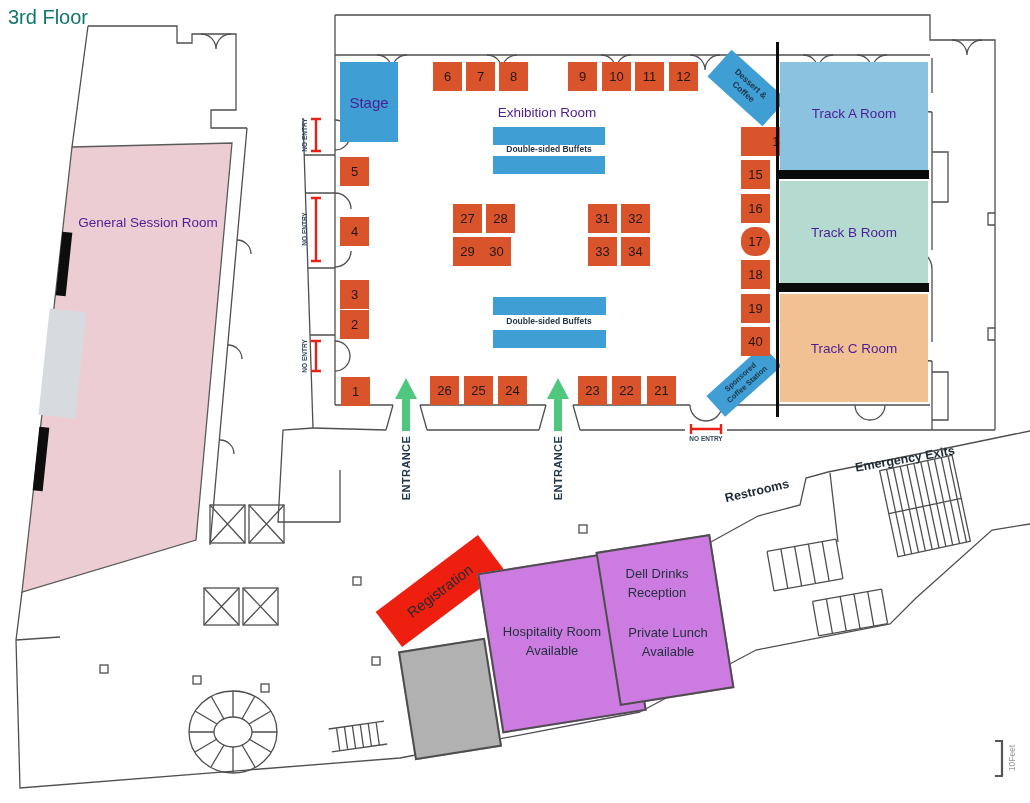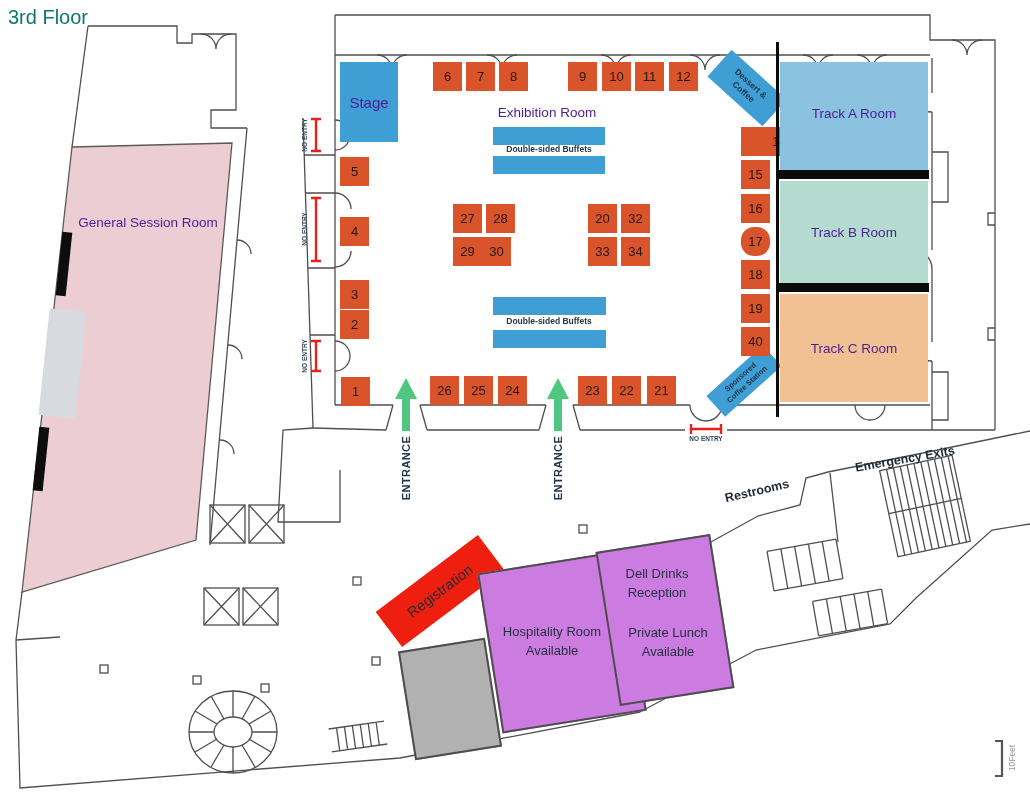--- a/index.html
+++ b/index.html
@@ -172,21 +172,21 @@
   <div class="booth" style="left:430px;top:376px;">26</div>
   <div class="booth" style="left:464px;top:376px;">25</div>
   <div class="booth" style="left:498px;top:376px;">24</div>
   <div class="booth" style="left:578px;top:376px;">23</div>
   <div class="booth" style="left:612px;top:376px;">22</div>
   <div class="booth" style="left:647px;top:376px;">21</div>
   <div class="booth" style="left:453px;top:204px;">27</div>
   <div class="booth" style="left:486px;top:204px;">28</div>
   <div class="booth" style="left:453px;top:237px;">29</div>
   <div class="booth" style="left:482px;top:237px;">30</div>
-  <div class="booth" style="left:588px;top:204px;">20</div>
+  <div class="booth" style="left:588px;top:204px;">31</div>
   <div class="booth" style="left:621px;top:204px;">32</div>
   <div class="booth" style="left:588px;top:237px;">33</div>
   <div class="booth" style="left:621px;top:237px;">34</div>
   <div class="booth" style="left:741px;top:127px;padding-left:24px;">14</div>
   <div class="booth" style="left:741px;top:160px;">15</div>
   <div class="booth" style="left:741px;top:194px;">16</div>
   <div class="booth" style="left:741px;top:227px;border-radius:13px;">17</div>
   <div class="booth" style="left:741px;top:260px;">18</div>
   <div class="booth" style="left:741px;top:294px;">19</div>
   <div class="booth" style="left:741px;top:327px;">40</div>

